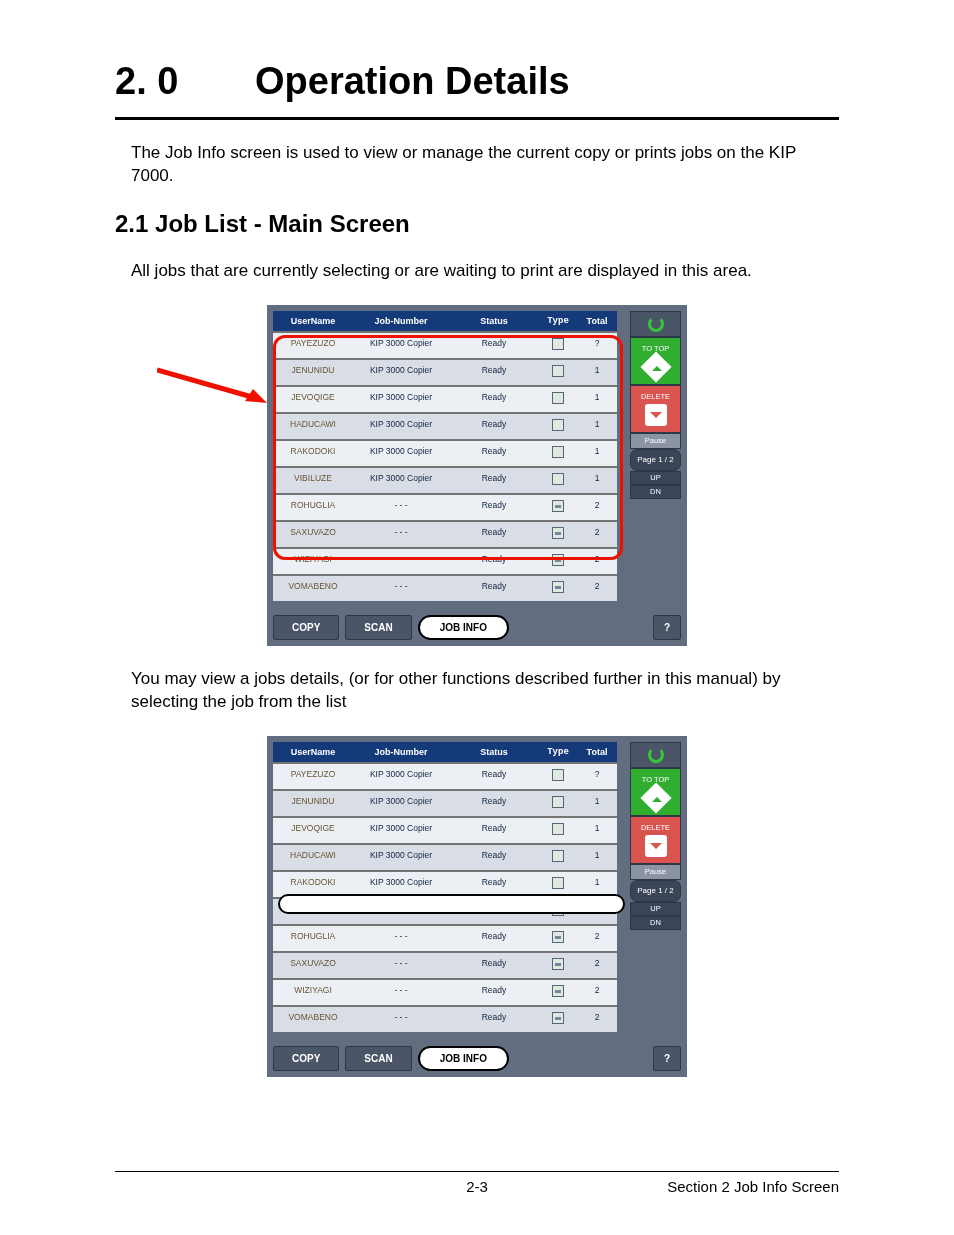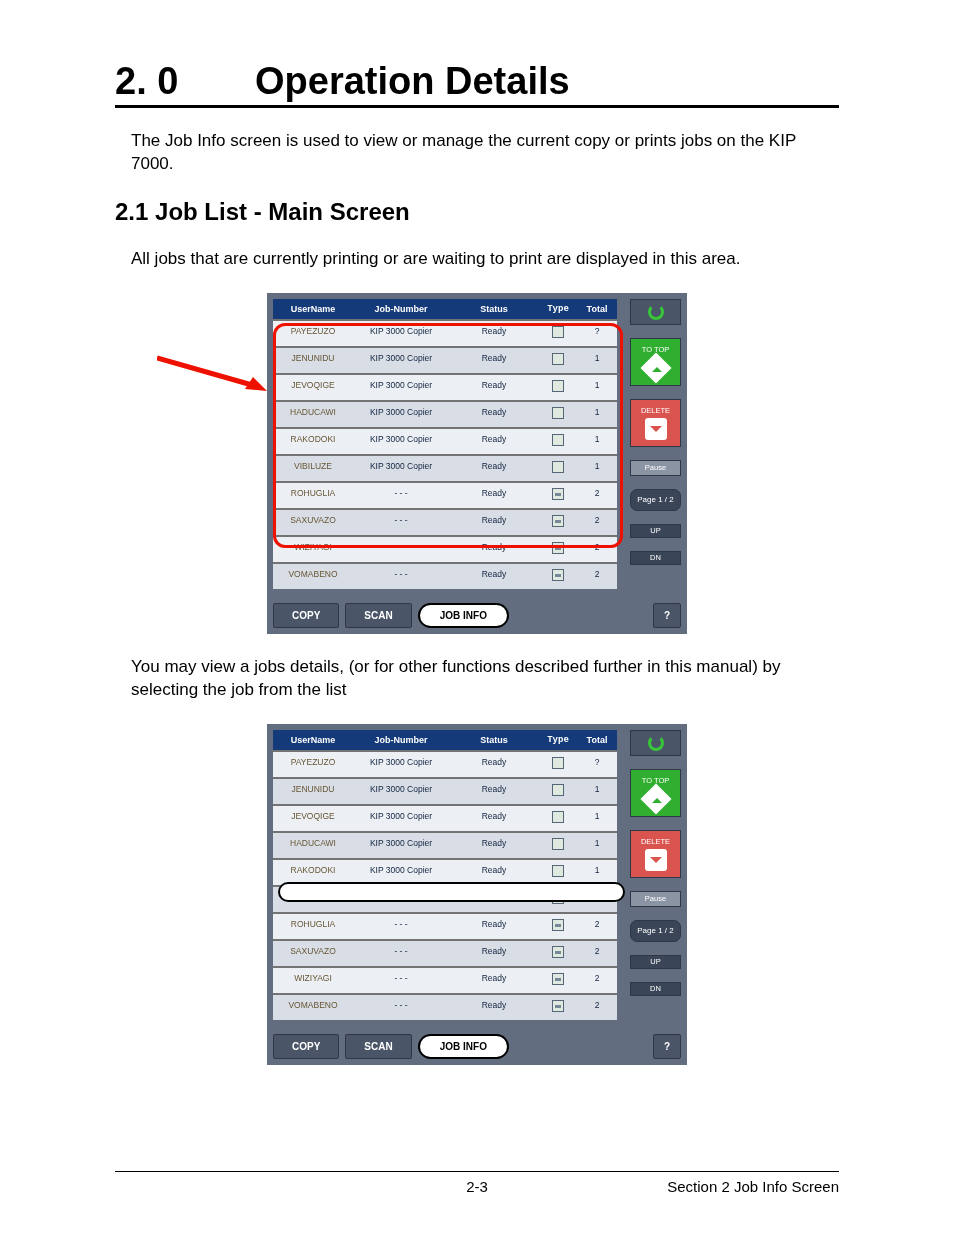--- a/index.html
+++ b/index.html
@@ -15,21 +15,21 @@
     padding: 50px 115px 40px 115px;
     position: relative;
   }
 
   
   h1.chapter {
     font-size: 38px;
     font-weight: bold;
     margin: 10px 0 6px 0;
     border-bottom: 3px solid #000;
-    padding-bottom: 2px;
+    padding-bottom: 14px;
   }
   .chapter .num { display:inline-block; width:140px; }
   h2.section {
     font-size: 24px;
     font-weight: bold;
     margin: 22px 0 12px 0;
   }
   p.body { font-size: 17px; line-height: 1.35; margin: 22px 16px; }
 
   
@@ -72,21 +72,21 @@
     display:inline-block; width:12px; height:12px;
     border:1px solid #567; background:#dfe9df;
     position:relative;
   }
   .type-icn.printer::after{
     content:""; position:absolute; left:2px; right:2px; top:4px; height:3px;
     background:#789;
   }
 
   
-  .sidecol { width: 66px; display:flex; flex-direction:column; gap:13px;padding-left:9px; }
+  .sidecol { width: 66px; display:flex; flex-direction:column; gap:0;padding-left:9px; }
   .sbtn {
     background:#4a5568; border:1px solid #2d3748; color:#fff;
     text-align:center; font-size:7.5px; padding:2px 0;
     display:flex; flex-direction:column; align-items:center; justify-content:center;
   }
   .sbtn.ref { height:26px; }
   .sbtn.totop { background:#2fae2f; height:48px; }
   .sbtn.totop .diamond{
     width:22px;height:22px;background:#fff;transform:rotate(45deg);margin-top:3px;
     display:flex;align-items:center;justify-content:center;
@@ -161,21 +161,21 @@
 <div class="page">
 
   <h1 class="chapter">
     <span class="num">2. 0</span><span>Operation Details</span>
   </h1>
 
   <p class="body">The Job Info screen is used to view or manage the current copy or prints jobs on the KIP 7000.</p>
 
   <h2 class="section">2.1  Job List - Main Screen</h2>
 
-  <p class="body">All jobs that are currently printing or are waiting to print are displayed in this area.</p>
+  <p class="body">All jobs that are currently selecting or are waiting to print are displayed in this area.</p>
 
   <div class="ui-wrap">
     <div class="annot-arrow">
       <svg viewBox="0 0 110 40">
         <line x1="0" y1="5" x2="95" y2="32" stroke="#e10" stroke-width="5"></line>
         <polygon points="110,38 88,36 96,24" fill="#e10"></polygon>
       </svg>
     </div>
     <div class="ui-panel">
       <div class="job-area">

